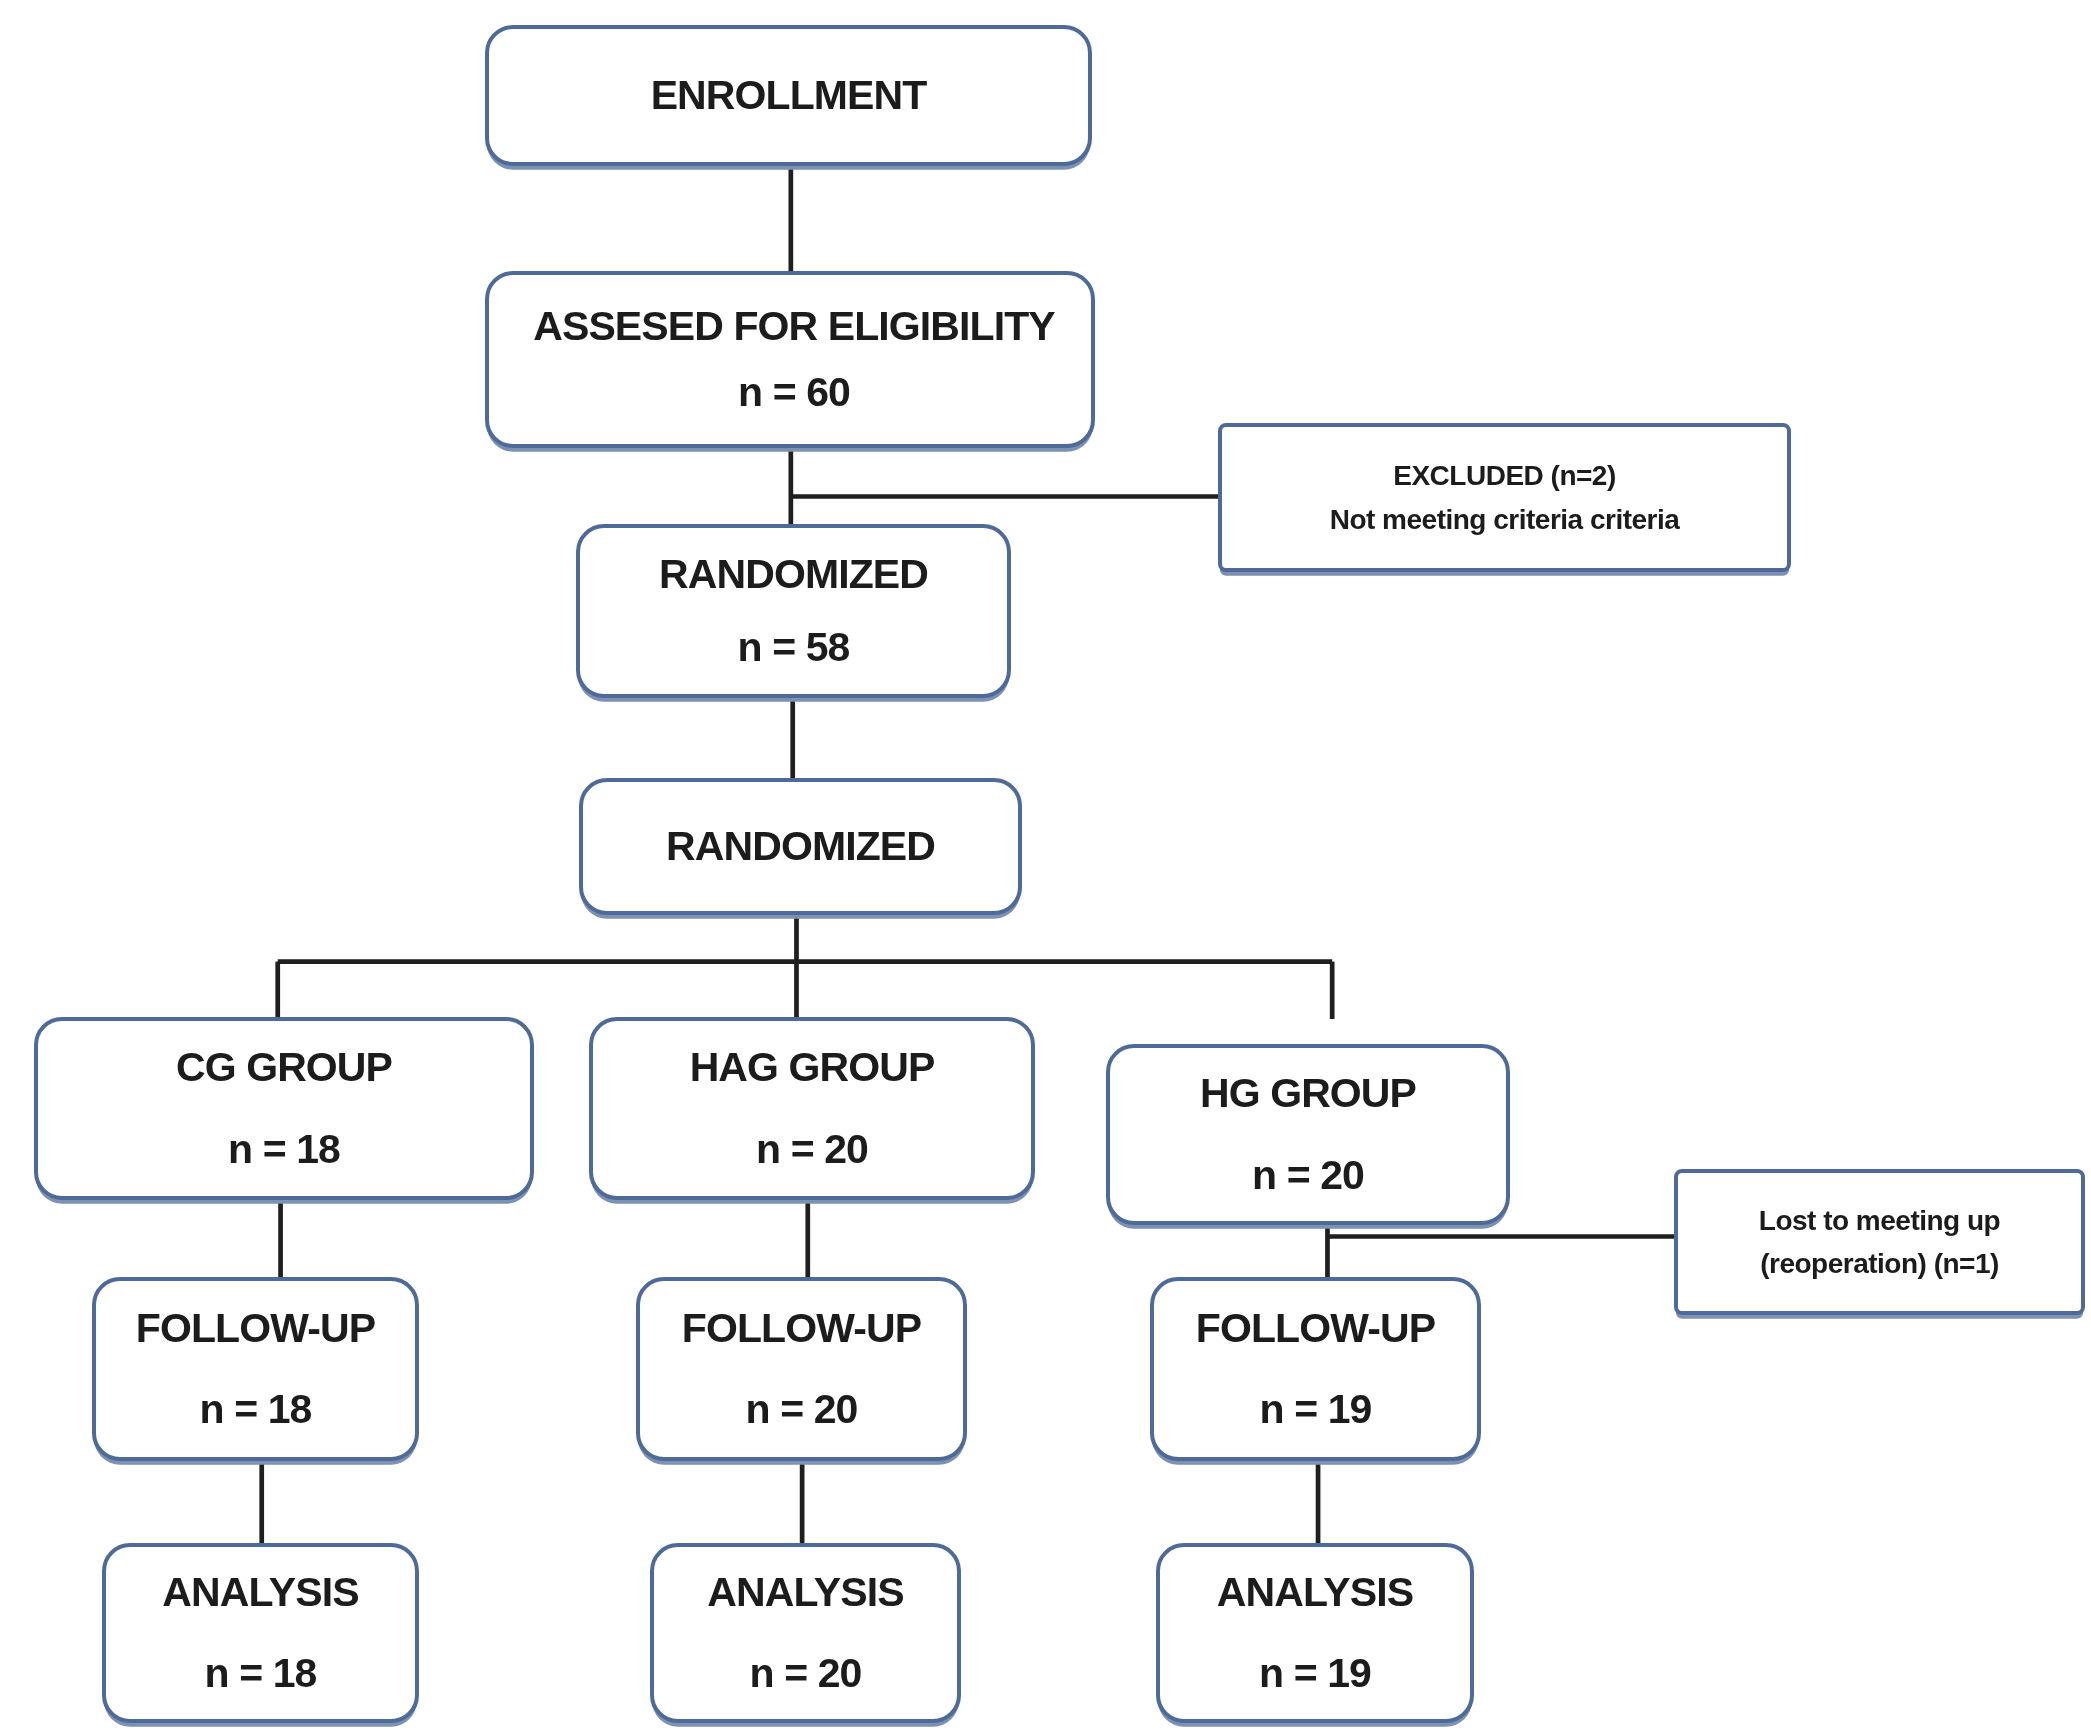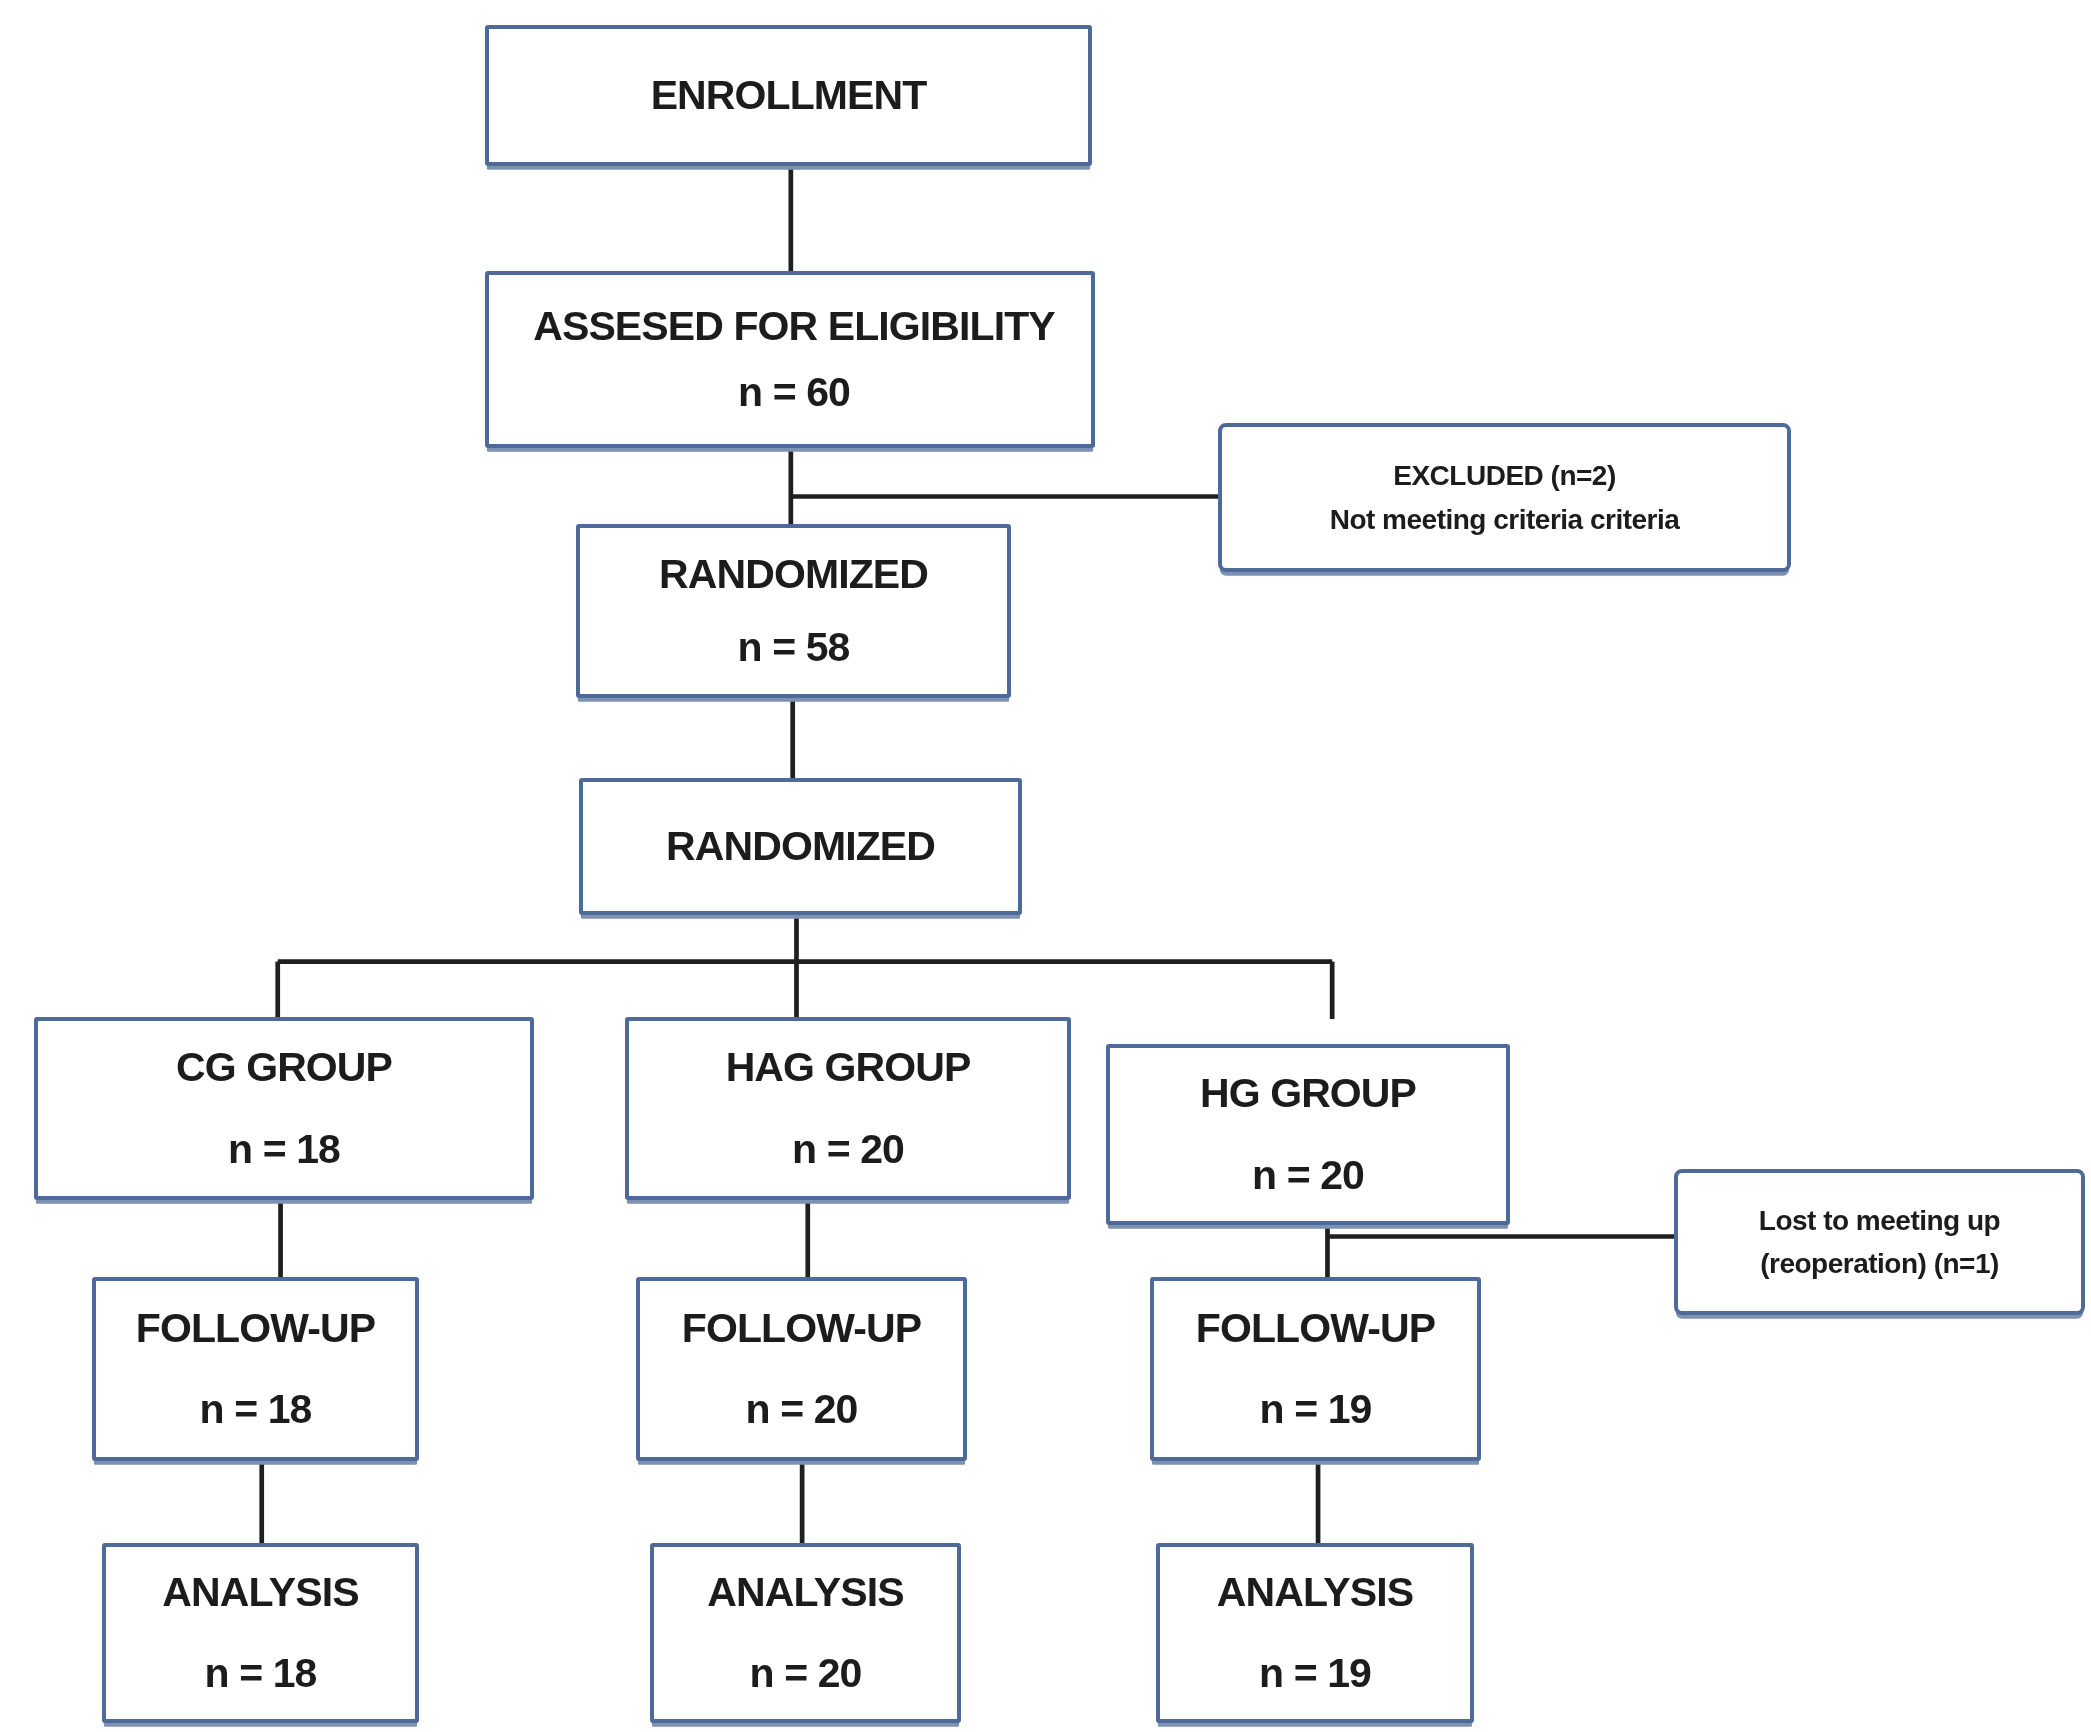--- a/index.html
+++ b/index.html
@@ -22,21 +22,21 @@
     top: 0;
     width: 2091px;
     height: 1733px;
     z-index: 0;
   }
   .box {
     position: absolute;
     box-sizing: border-box;
     background: #ffffff;
     border: 4.7px solid #4e6a99;
-    border-radius: 3px;
+    border-radius: 28px;
     box-shadow: 0 5.6px 0 -1.9px #7d91b2;
     display: flex;
     flex-direction: column;
     align-items: center;
     justify-content: center;
     text-align: center;
     z-index: 1;
   }
   .box .label,
   .box .nval {
@@ -116,21 +116,21 @@
 
   <div class="box" style="left:579px; top:778px; width:443px; height:137px;">
     <div class="label">RANDOMIZED</div>
   </div>
 
   <div class="box gap-lg" style="left:34px; top:1017px; width:500px; height:183px;text-align:right;">
     <div class="label">CG GROUP</div>
     <div class="nval">n = 18</div>
   </div>
 
-  <div class="box gap-lg" style="left:589px; top:1017px; width:446px; height:183px;margin-left:36px;">
+  <div class="box gap-lg" style="left:589px; top:1017px; width:446px; height:183px;">
     <div class="label">HAG GROUP</div>
     <div class="nval">n = 20</div>
   </div>
 
   <div class="box gap-lg" style="left:1106px; top:1017px; width:404px; height:181px;margin-top:27px;">
     <div class="label">HG GROUP</div>
     <div class="nval">n = 20</div>
   </div>
 
   <div class="box note" style="left:1674px; top:1169px; width:411px; height:146px;">

